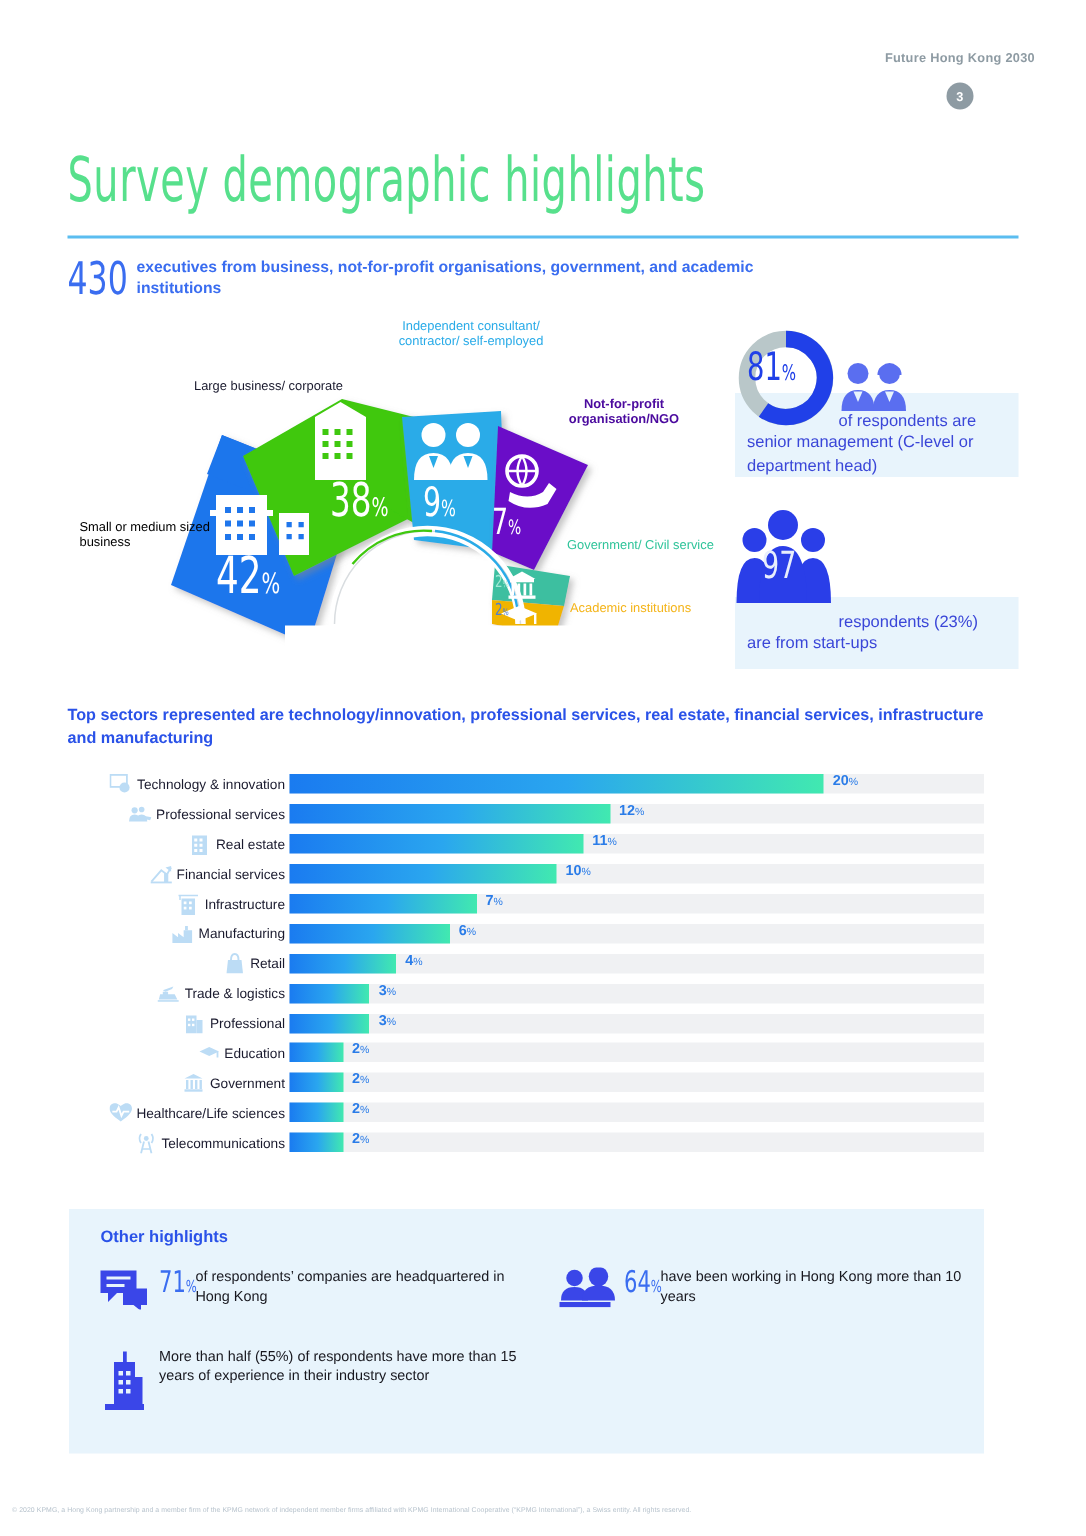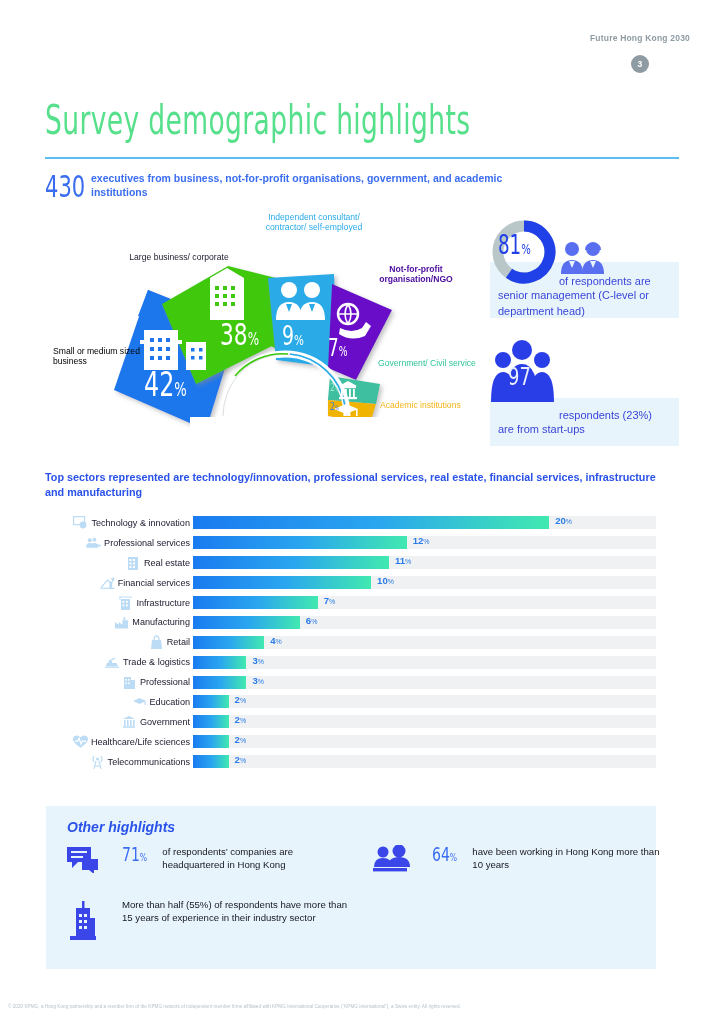--- a/index.html
+++ b/index.html
@@ -57,22 +57,22 @@
           padding-right:3px;display:flex;align-items:center;justify-content:flex-end;gap:3px;}
   .bicon{display:inline-flex;align-items:center;justify-content:center;width:15px;height:14px;color:#bcdcf5;flex:0 0 auto;}
   .btrack{position:relative;height:13px;background:#f0f1f3;flex:1;}
   .bfill{position:absolute;left:0;top:0;height:13px;
          background:linear-gradient(90deg,#1a7bf0 0%,#2aa6ef 52%,#41e9b0 100%);}
   .bval{position:absolute;top:-1px;font-size:9.6px;color:#2a7ce8;font-weight:bold;white-space:nowrap;}
   .bval .u{font-size:7px;font-weight:normal;}
 
   
   .oh{position:absolute;left:46px;top:806px;width:610px;height:163px;background:#e8f4fc;}
-  .oh-title{position:absolute;left:67px;top:819px;font-size:14px;font-weight:bold;color:#2a52e8;font-style:italic;}
-  .ohitem{position:absolute;display:flex;align-items:flex-start;gap:22px;justify-content:center;}
+  .oh-title{position:absolute;left:67px;top:819px;font-size:11px;font-weight:bold;color:#2a52e8;}
+  .ohitem{position:absolute;display:flex;align-items:flex-start;gap:6px;justify-content:center;}
   .ohnum{font-size:20px;line-height:.95;color:#3a6df0;font-weight:300;
          font-family:"Liberation Sans Narrow","DejaVu Sans Condensed","Liberation Sans",sans-serif;
          transform:scaleX(.78);transform-origin:left top;flex:0 0 auto;}
   .ohtxt{font-size:9.6px;line-height:1.36;color:#18181f;}
   .ohicon{flex:0 0 auto;color:#3a46e8;}
 
   
   .foot{position:absolute;left:8px;top:1004px;width:712px;font-size:4.6px;color:#b6c2cc;
         line-height:1.3;letter-spacing:.05px;}
 </style>

